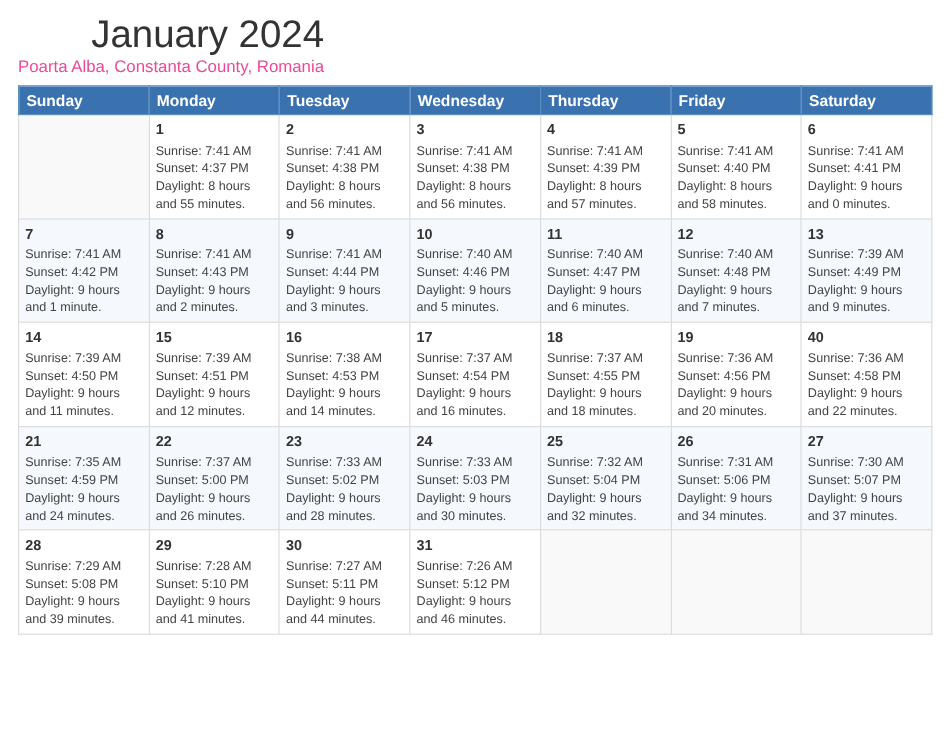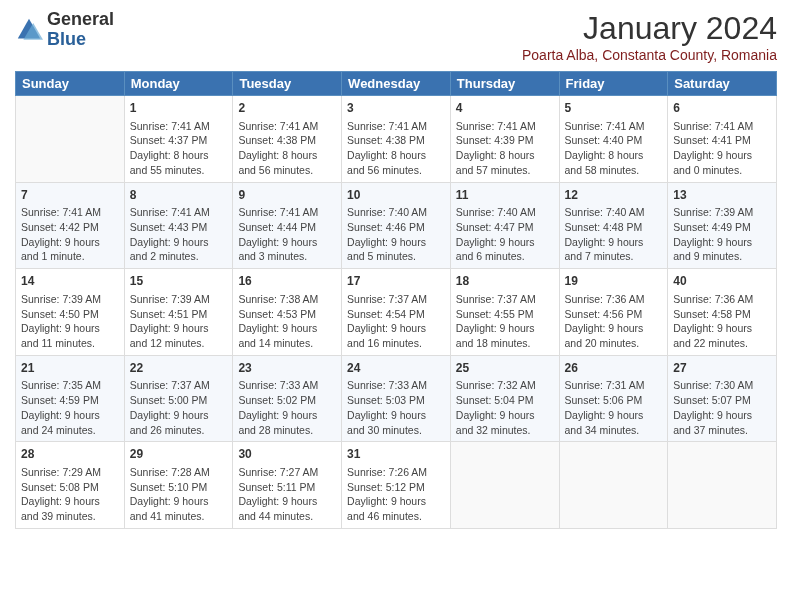--- a/index.html
+++ b/index.html
@@ -36,21 +36,21 @@
       text-align: right;
     }
     .month-title {
       font-size: 32px;
       color: #333;
       font-weight: normal;
       text-align: right;
     }
     .subtitle {
       font-size: 14px;
-      color: #7f1d1d;
+      color: #ec4899;
     }
     table {
       width: 100%;
       border-collapse: collapse;
       font-size: 11px;
     }
     thead tr {
       background-color: #3a72b0;
       color: white;
     }
@@ -84,30 +84,20 @@
     }
     .day-info {
       color: #444;
     }
     .empty-cell { background: #f9f9f9; }
   </style>
 </head>
 <body>
 
 <div class="header-area">
-  <div class="logo">
-    <svg class="logo-icon" viewBox="0 0 40 40">
-      <polygon points="20,4 36,32 4,32" fill="#3a72b0"></polygon>
-      <polygon points="26,10 40,34 12,34" fill="#6aaad4" opacity="0.7"></polygon>
-    </svg>
-    <div class="logo-text">
-      <span class="logo-general">General</span><br>
-      <span class="logo-blue">Blue</span>
-    </div>
-  </div>
   <div class="title-area">
     <div class="month-title">January 2024</div>
     <div class="subtitle">Poarta Alba, Constanta County, Romania</div>
   </div>
 </div>
 
 <table>
   <thead>
     <tr>
     <th>Sunday</th>

